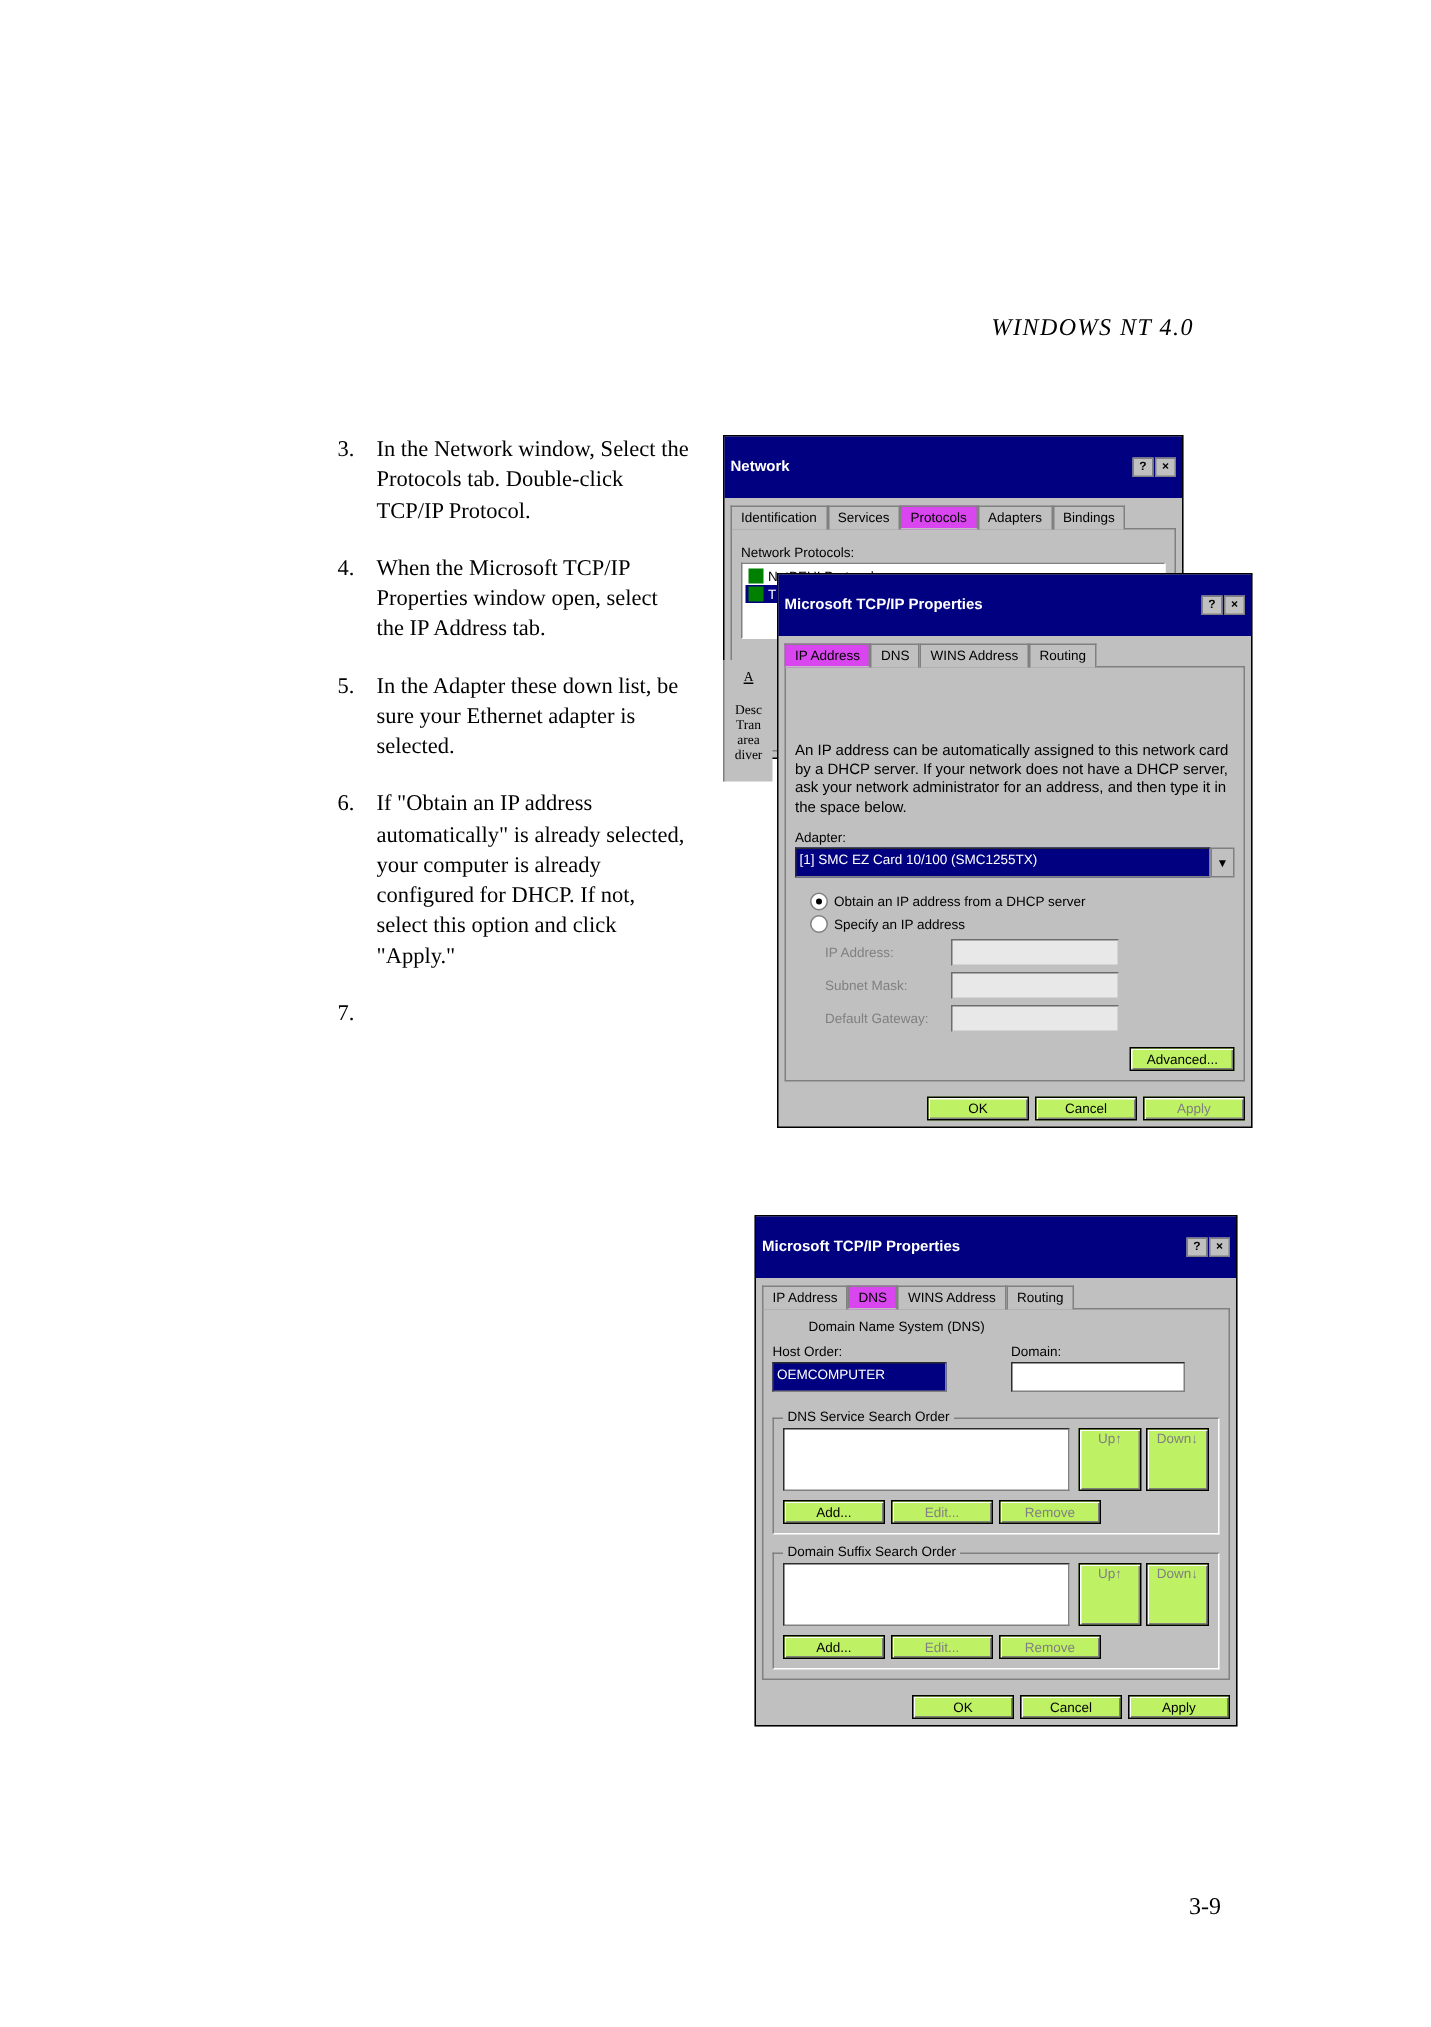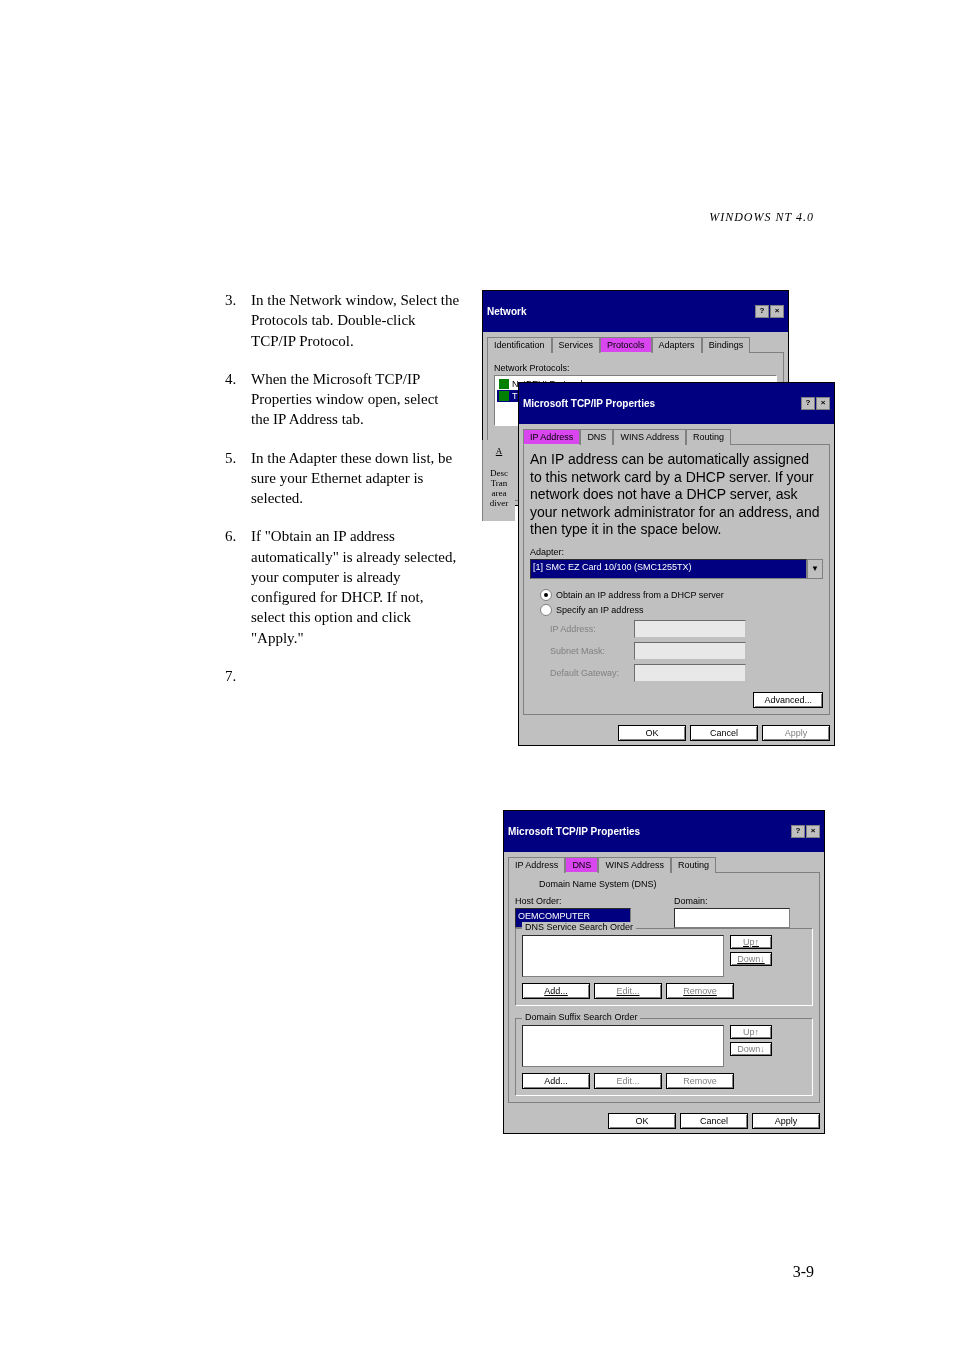--- a/index.html
+++ b/index.html
@@ -8,24 +8,24 @@
     font-family: Georgia, 'Times New Roman', serif;
     background: #fff;
     color: #000;
     width: 954px;
     height: 1351px;
     position: relative;
   }
   .page-header {
     position: absolute;
     top: 210px;
-    right: 140px;
+    right: 158px;
     font-style: italic;
     font-family: Georgia, serif;
-    font-size: 12px;
+    font-size: 16px;
     letter-spacing: 1px;
     font-variant: small-caps;
     margin-left: 28px;
   }
   .instructions {
     position: absolute;
     left: 225px;
     top: 290px;
     width: 235px;
     font-size: 15px;
@@ -196,38 +196,38 @@
     border: 1px inset #c0c0c0;
   }
   .btnrow {
     display: flex;
     justify-content: flex-end;
     gap: 4px;
     padding: 6px 4px 4px;
   }
   .btn {
     border: 1px solid #000;
-    background: #ffffff;
+    background: #bef264;
     padding: 2px 10px;
     font-size: 9px;
     min-width: 46px;
     text-align: center;
     box-shadow: inset 1px 1px #fff, inset -1px -1px #808080;
   }
   .btn.disabled { color:#808080; }
   .dropdown {
     display:flex;
   }
   .dropdown .dropbtn{
     width:14px;background:#c0c0c0;border:1px solid #808080;display:flex;align-items:center;justify-content:center;font-size:8px;
   }
   .smalllist{
     background:#fff;border:1px inset #808080;width:200px;height:40px;
   }
-  .colbtns{display:flex;flex-direction:column;gap:3px;margin-left:6px;}
+  .colbtns{display:flex;flex-direction:row;gap:3px;margin-left:6px;}
   .page-number {
     position: absolute;
     right: 140px;
     bottom: 70px;
     font-size: 16px;
   }
   .sidebar-slice{
     position:absolute;
     background:#c0c0c0;
     font-size:9px;
@@ -309,21 +309,21 @@
       <span class="sysbtn">×</span>
     </span>
   </div>
   <div class="tabs">
     <div class="tab active">IP Address</div>
     <div class="tab">DNS</div>
     <div class="tab">WINS Address</div>
     <div class="tab">Routing</div>
   </div>
   <div class="tabpanel">
-    <div style="font-size:14px; line-height:1.25; margin-bottom:8px;">An IP address can be automatically assigned to this network card by a DHCP server. If your network does not have a DHCP server, ask your network administrator for an address, and then type it in the space below.</div>
+    <div style="font-size:10px; line-height:1.25; margin-bottom:8px;margin-top:44px;">An IP address can be automatically assigned to this network card by a DHCP server. If your network does not have a DHCP server, ask your network administrator for an address, and then type it in the space below.</div>
     <div class="fieldlabel">Adapter:</div>
     <div class="dropdown">
       <div class="textfield sel" style="flex:1;">[1] SMC EZ Card 10/100 (SMC1255TX)</div>
       <div class="dropbtn">▼</div>
     </div>
     <div style="margin:10px 0 4px 10px;">
       <div class="radio">
           <span class="radiodot">
             <span class="dot"></span>
           </span>
@@ -379,21 +379,21 @@
       <div style="flex:1;">
         <div class="fieldlabel">Host Order:</div>
         <div class="textfield sel" style="width:110px;">OEMCOMPUTER</div>
       </div>
       <div style="flex:1;">
         <div class="fieldlabel">Domain:</div>
         <div class="textfield" style="width:110px;"></div>
       </div>
     </div>
 
-    <div class="groupbox" style="margin-top:0;text-decoration:underline;">
+    <div class="groupbox" style="margin-top:17px;">
       <span class="groupbox-label">DNS Service Search Order</span>
       <div style="display:flex;">
         <div class="smalllist"></div>
         <div class="colbtns">
           <div class="btn disabled" style="min-width:32px;padding:1px 4px;">Up↑</div>
           <div class="btn disabled" style="min-width:32px;padding:1px 4px;">Down↓</div>
         </div>
       </div>
       <div style="display:flex;gap:4px;margin-top:6px;">
         <div class="btn">Add...</div>

